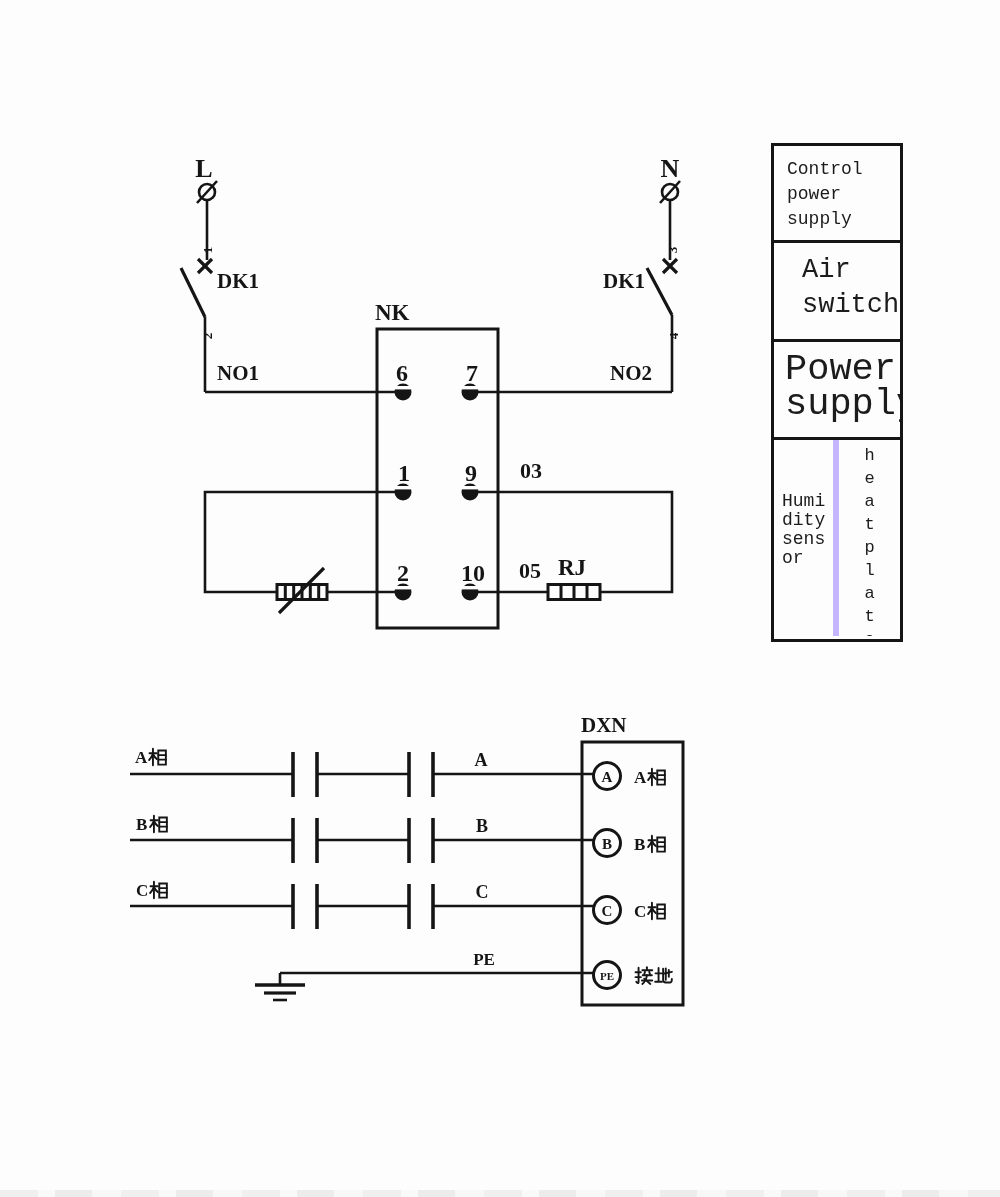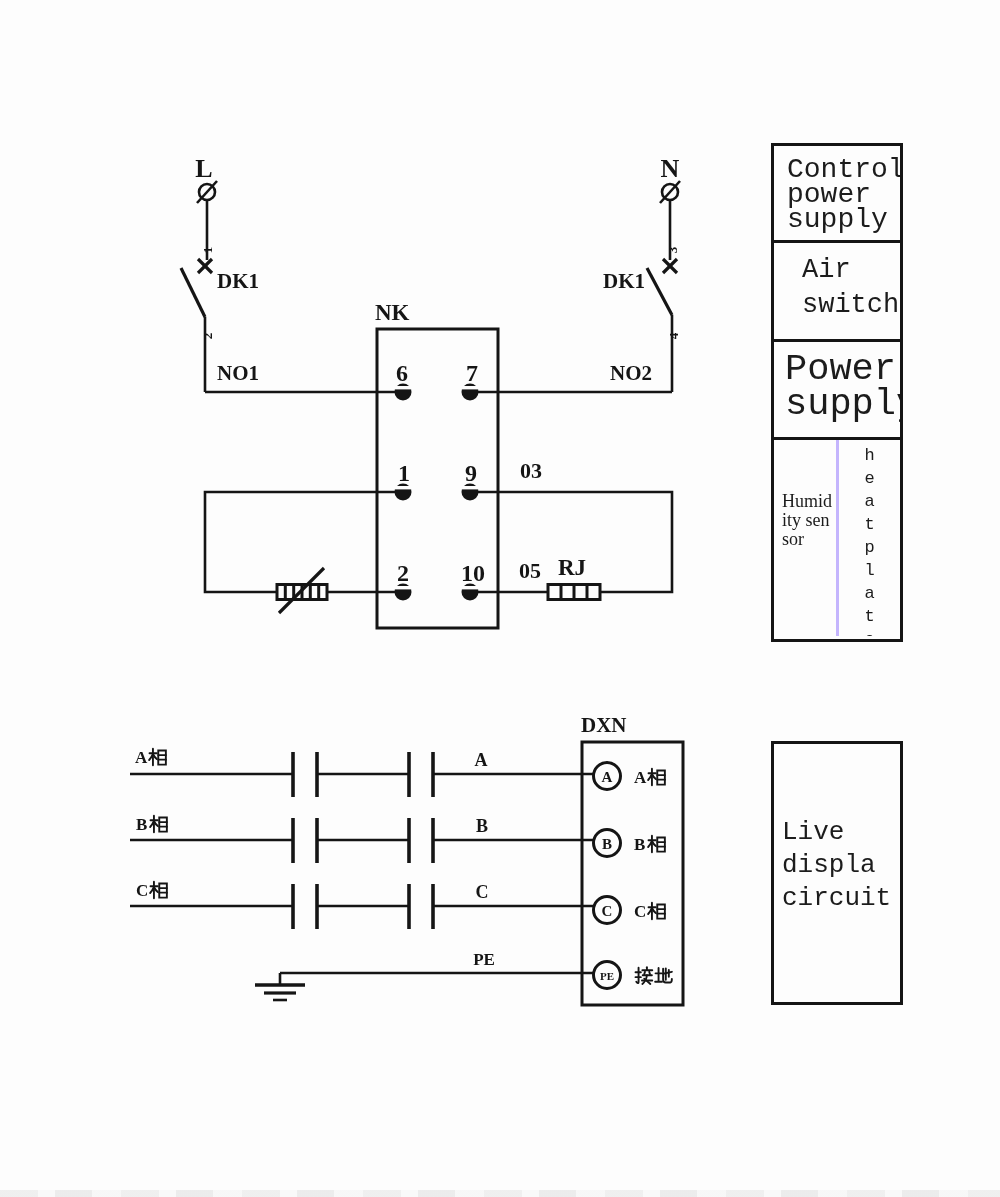--- a/index.html
+++ b/index.html
@@ -9,26 +9,26 @@
   .wire{stroke:#151515;stroke-width:2.6;fill:none;}
   .thick{stroke:#151515;stroke-width:3.2;fill:none;}
   .plate{stroke:#151515;stroke-width:3.6;fill:none;}
   .boxline{stroke:#151515;stroke-width:3;fill:none;}
   .dot{fill:#151515;}
   .slit{fill:#fdfdfd;}
   .legend-table{position:absolute;left:771px;top:143px;width:132px;height:499px;
     border:3px solid #151515;box-sizing:border-box;background:#fdfdfd;
     font-family:"Liberation Mono",monospace;color:#1c1c1c;}
   .lt-row{box-sizing:border-box;border-bottom:3px solid #151515;overflow:hidden;}
-  .lt-r1{height:97px;font-size:28px;line-height:25px;padding:11px 2px 12px 13px;}
+  .lt-r1{height:97px;font-size:18px;line-height:25px;padding:11px 2px 12px 13px;}
   .lt-r2{height:99px;font-size:27px;line-height:35px;padding:10px 2px 0 28px;}
   .lt-r3{height:98px;font-size:37px;line-height:35px;padding:10px 20px 0 11px;}
   .lt-bottom{display:flex;height:196px;}
-  .lt-cell-left{width:65px;box-sizing:border-box;border-right:3px solid #c4b5fd;
-    font-size:18px;line-height:19px;padding:52px 2px 0 8px;word-break:break-all;font-family:Liberation Serif, serif;}
+  .lt-cell-left{width:65px;box-sizing:border-box;border-right:6px solid #c4b5fd;
+    font-size:18px;line-height:19px;padding:52px 2px 0 8px;word-break:break-all;}
   .lt-cell-right{flex:1;display:flex;justify-content:center;padding-top:6px;overflow:hidden;}
   .vert{writing-mode:vertical-rl;text-orientation:upright;font-size:17px;letter-spacing:4px;line-height:1;}
   .live-box{position:absolute;left:771px;top:741px;width:132px;height:264px;
     border:3px solid #151515;box-sizing:border-box;background:#fdfdfd;
     font-family:"Liberation Mono",monospace;font-size:26px;line-height:33px;color:#1c1c1c;
     padding:72px 2px 0 8px;overflow-wrap:break-word;}
   .noise{position:absolute;left:0;bottom:0;width:100%;height:7px;opacity:.8;
     background:repeating-linear-gradient(90deg,#ececec 0 38px,#f8f8f8 38px 55px,#e8e8e8 55px 92px,#f6f6f6 92px 121px);}
 </style>
 </head>
@@ -320,18 +320,15 @@
     <div class="lt-cell-left">
       <span>Humidity sensor</span>
     </div>
     <div class="lt-cell-right">
       <span class="vert">heatplate</span>
     </div>
   </div>
 </div>
 
 
-<div class="live-box">
-  <span>Live displa circuit</span>
-</div>
 
 <div class="noise"></div>
 </div>
 
 </body></html>

